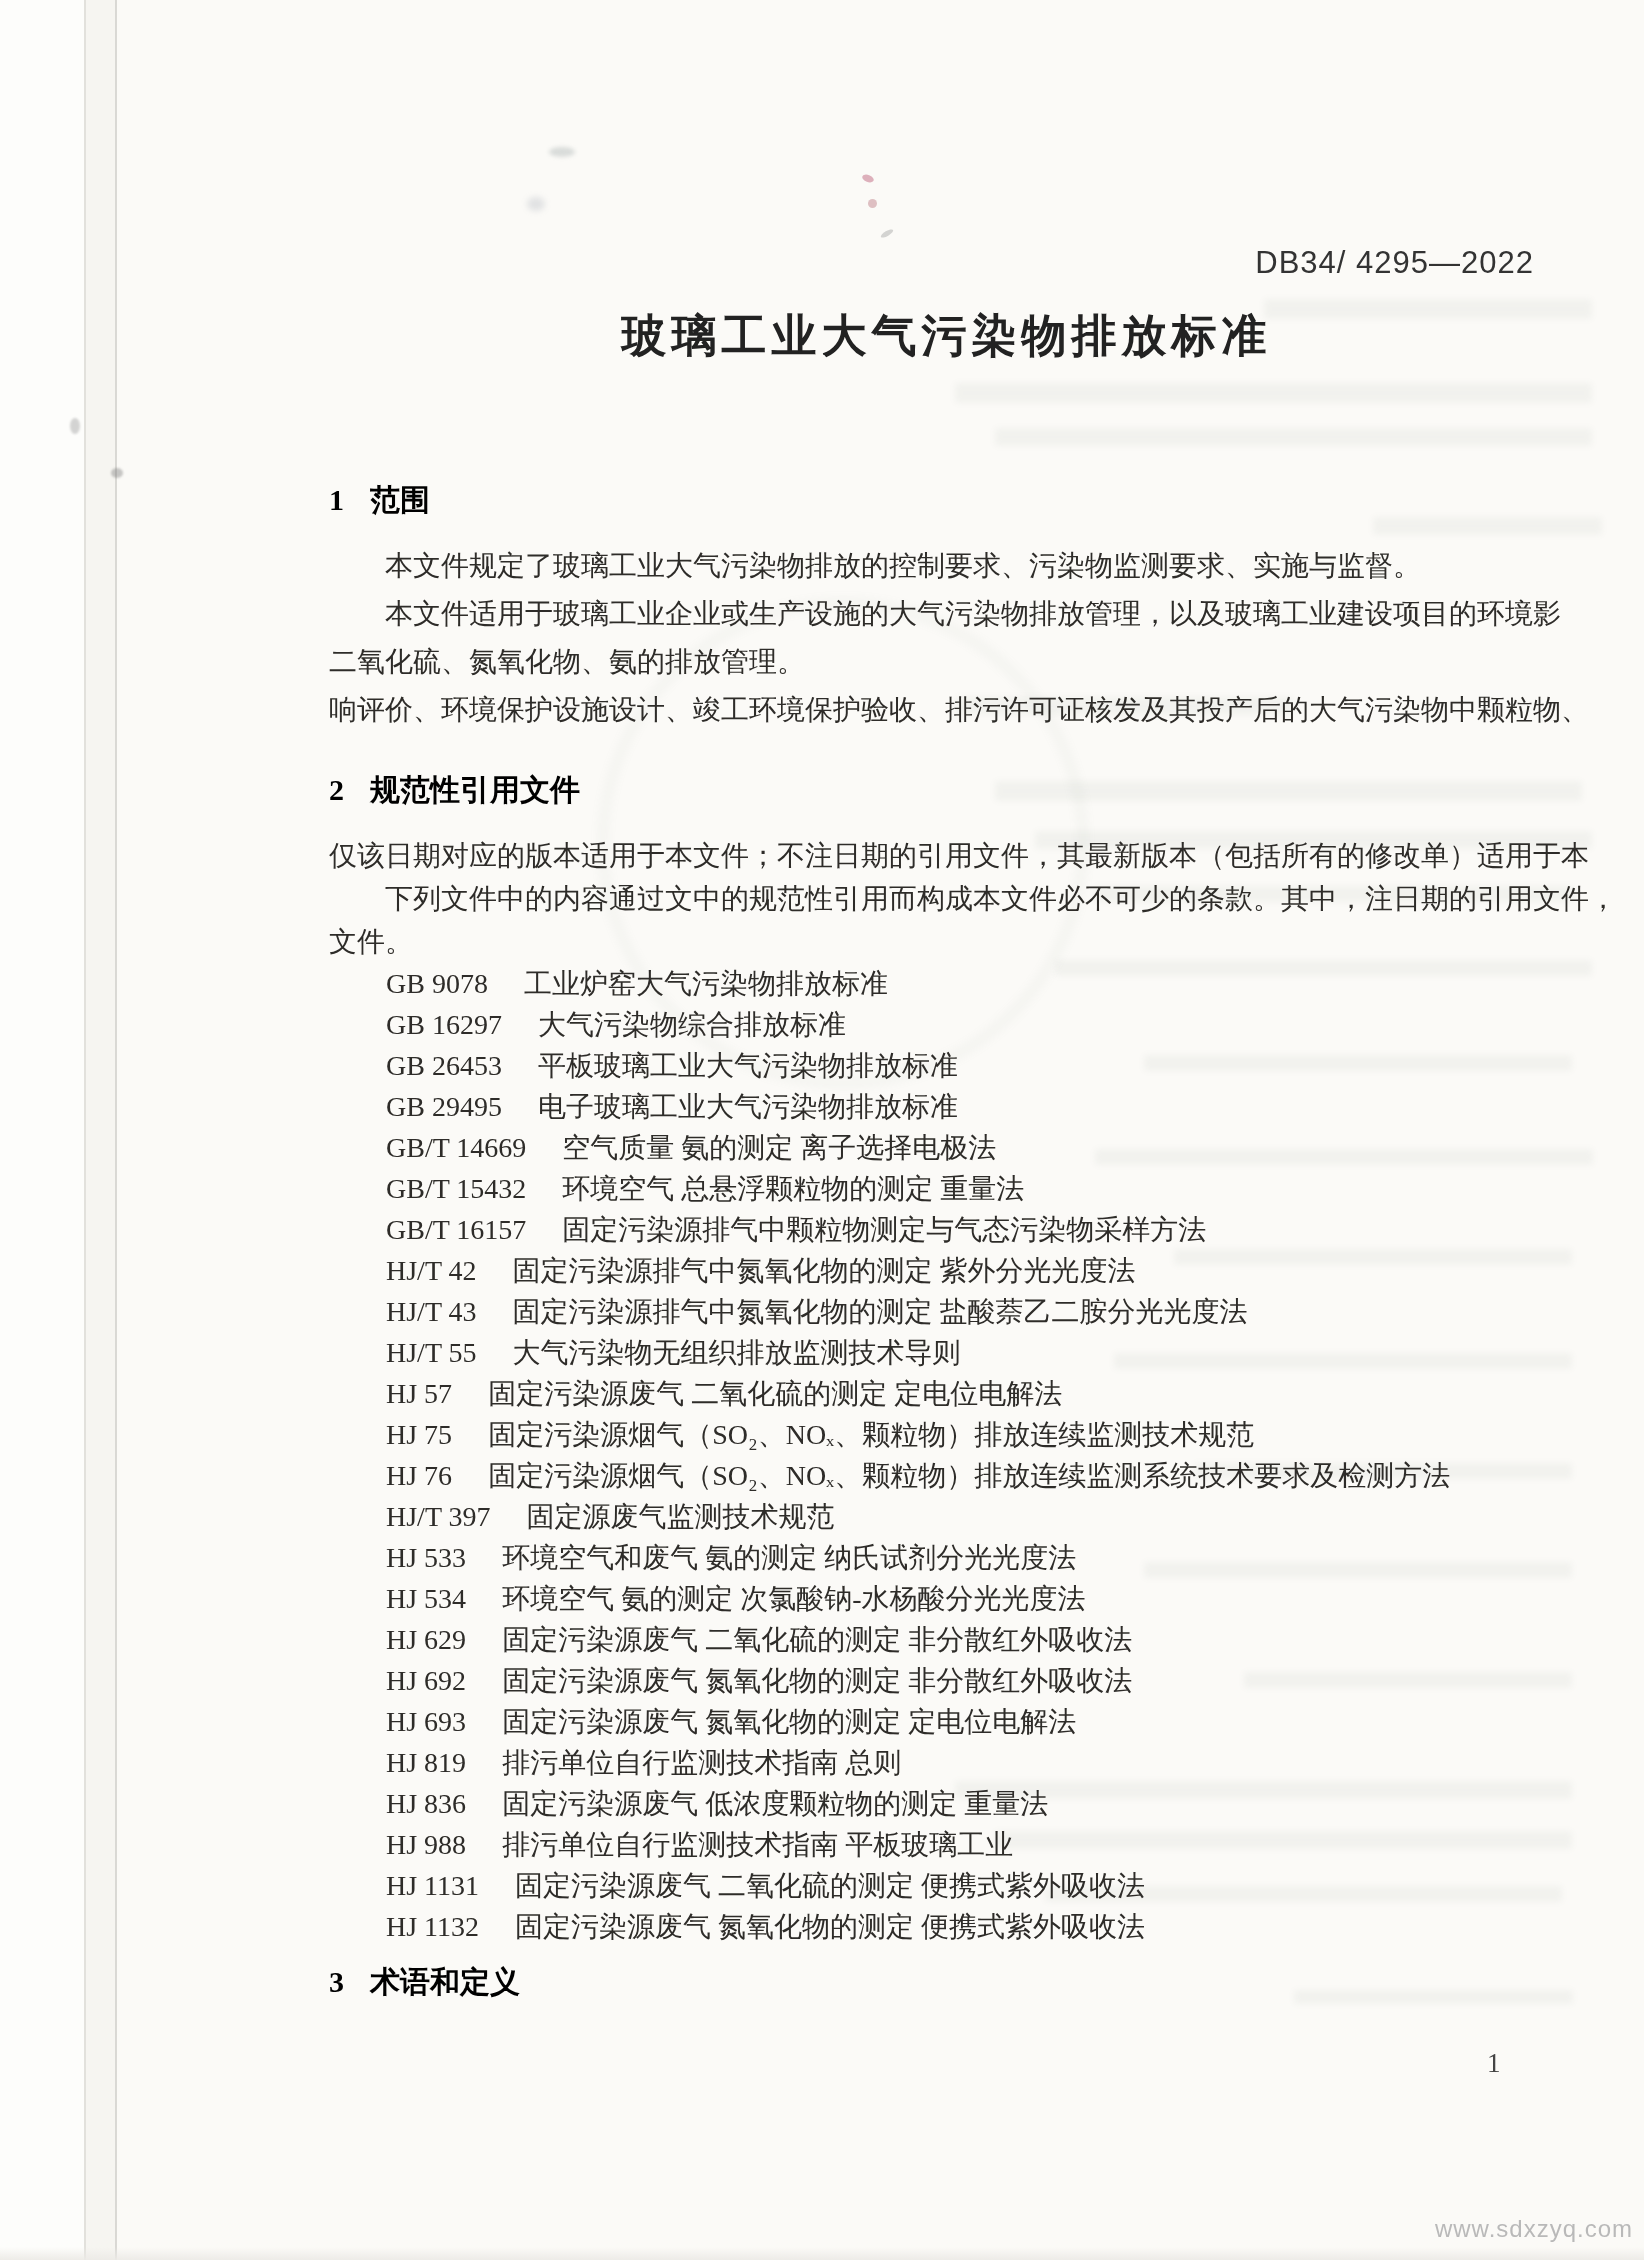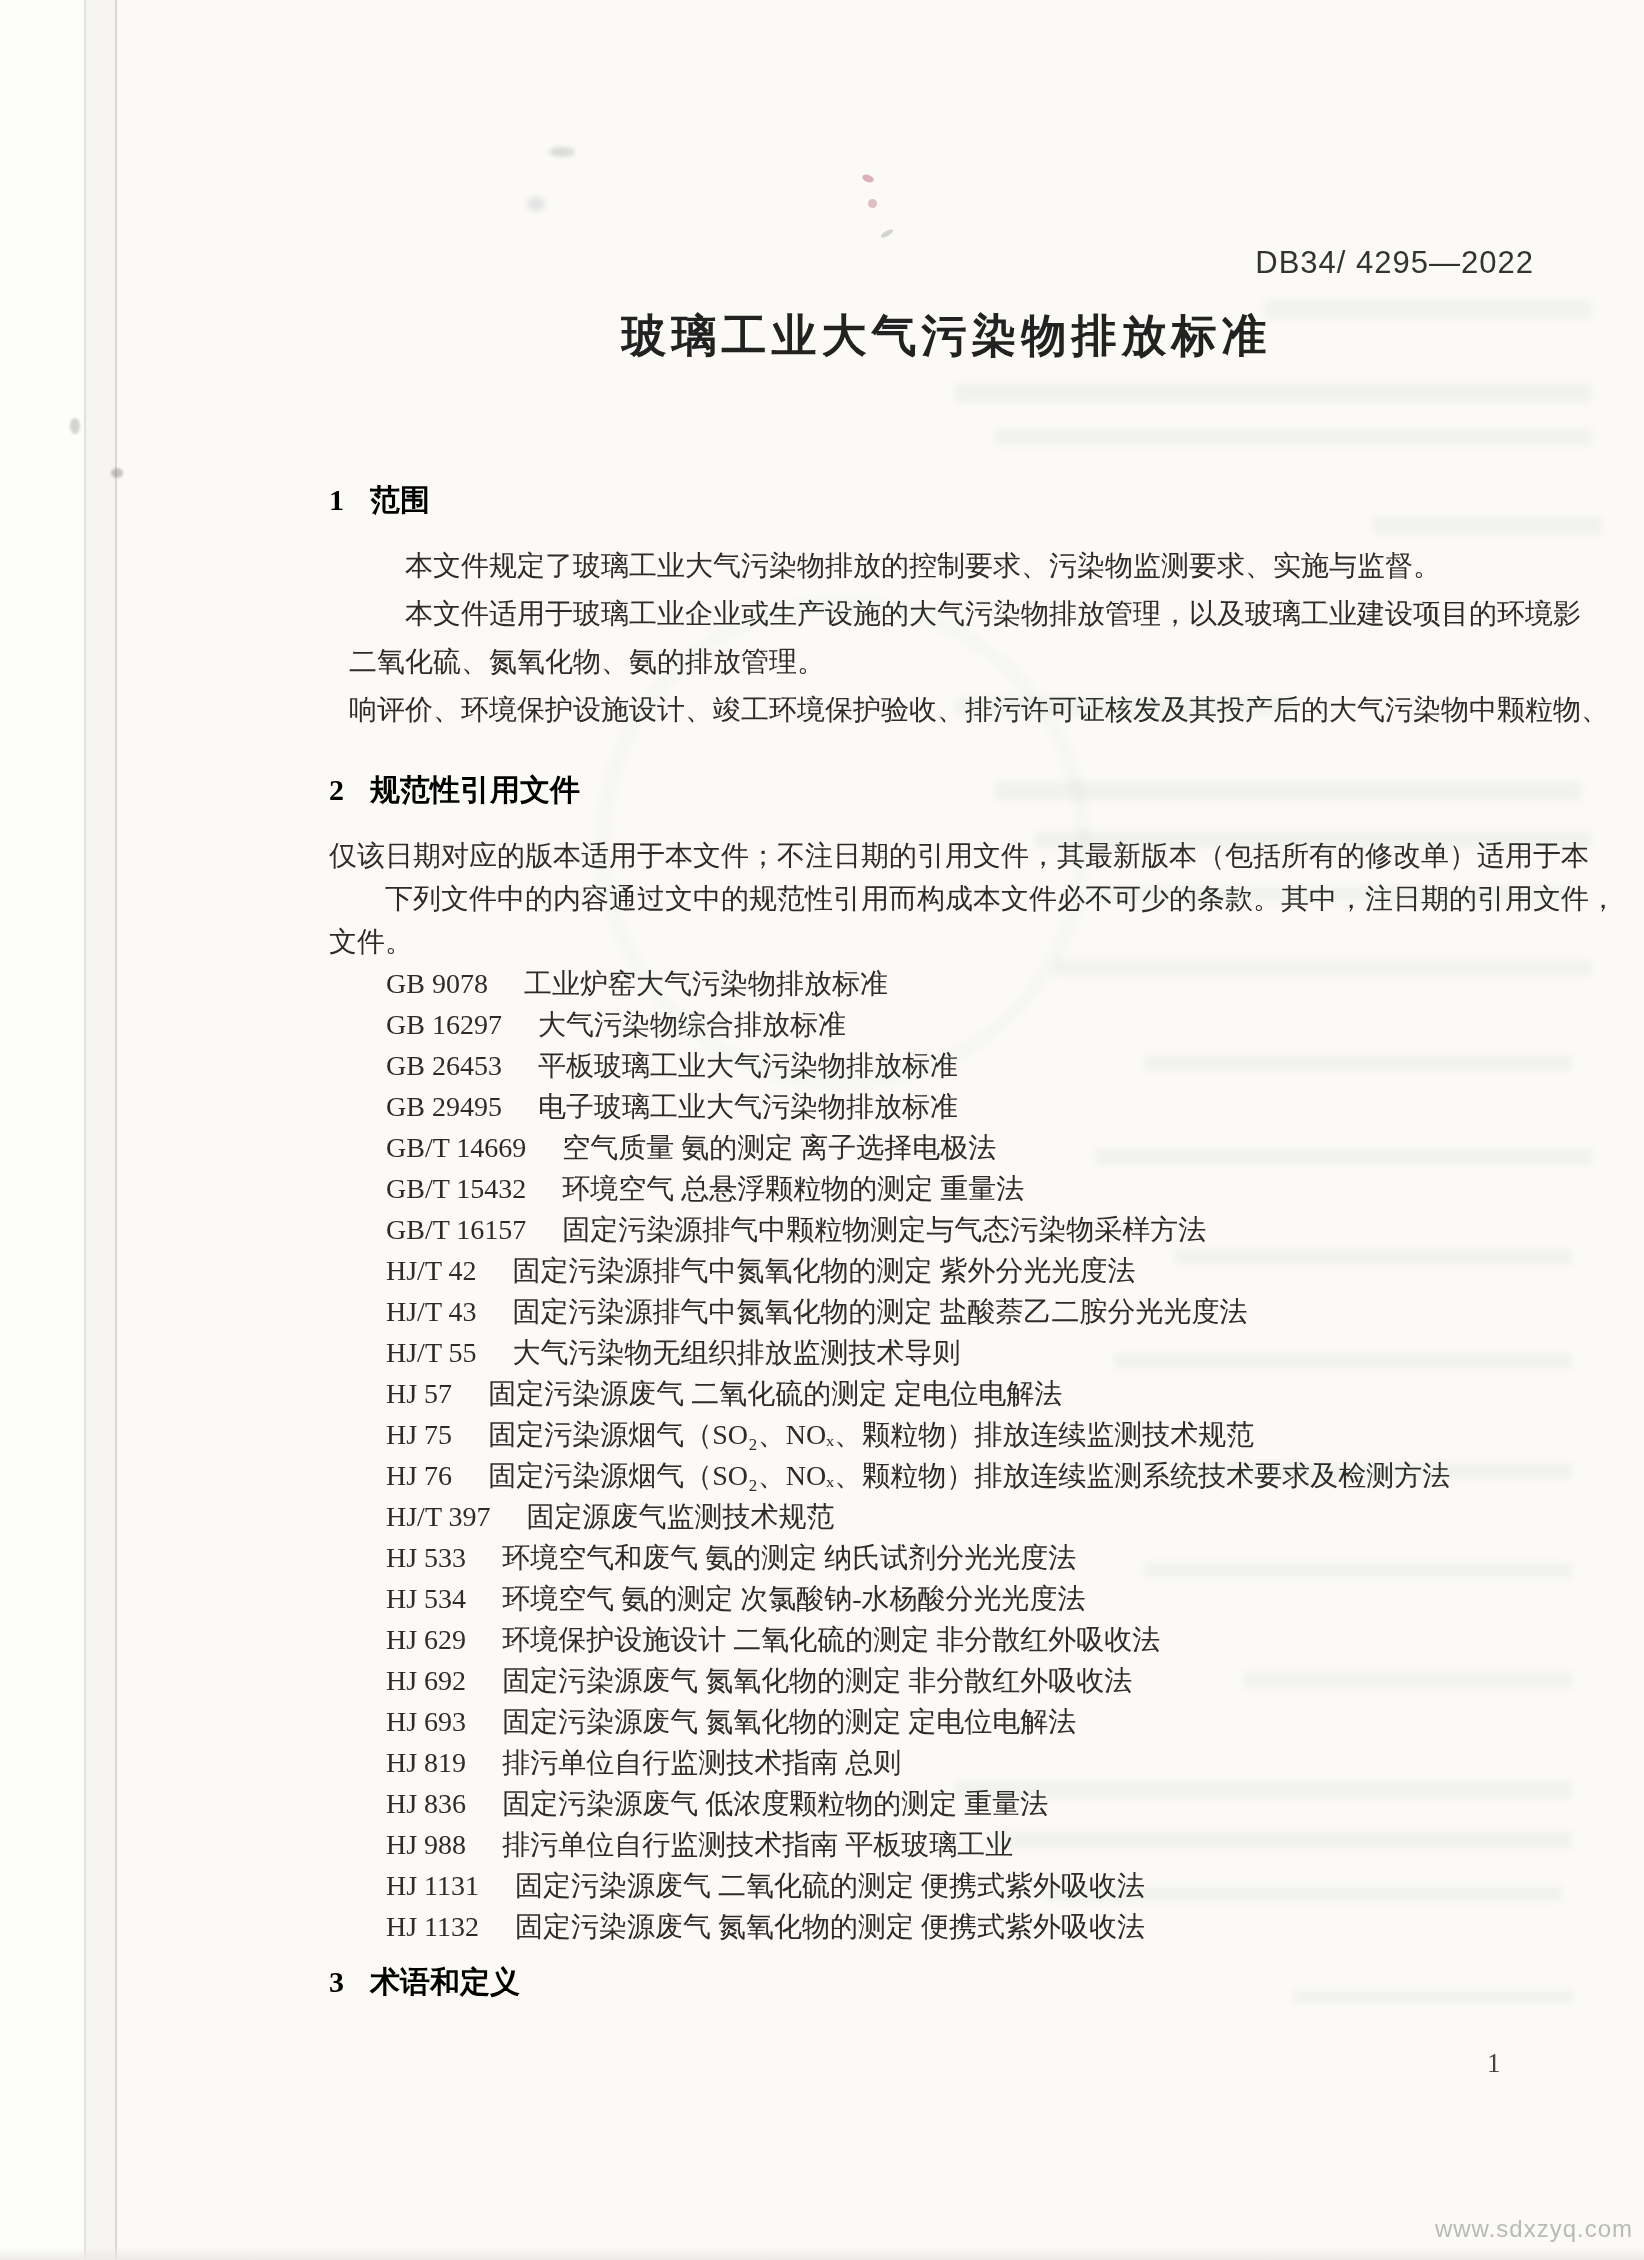--- a/index.html
+++ b/index.html
@@ -49,21 +49,21 @@
   .content{position:absolute;top:480px;left:329px;width:1237px;}
   .sec-heading{
     font-family:Liberation Serif, serif;
     font-weight:bold;font-size:30px;color:#000000;
     height:40px;line-height:40px;
   }
   .sec-num{display:inline-block;margin-right:26px;}
   .h2gap{margin-top:36px;}
   .h3gap{margin-top:15px;}
   .para{font-size:28px;color:#2e2c29;}
-  #s1-lines{margin-top:22px;line-height:48px;margin-left:20px;}
+  #s1-lines{margin-top:22px;line-height:48px;}
   #s2-intro{margin-top:24px;line-height:43px;}
   .tline{white-space:pre;}
   .ref-list{font-size:28px;line-height:41px;color:#2e2c29;}
   .ref-item{white-space:pre;padding-left:57px;}
   .ref-code{display:inline-block;margin-right:36px;}
   .page-number{
     position:absolute;top:2048px;left:1487px;
     font-size:27px;color:#444;font-family:"Liberation Serif",serif;
   }
   .watermark{
@@ -143,21 +143,21 @@
         <div class="ref-item"><span class="ref-code">GB/T 16157</span><span>固定污染源排气中颗粒物测定与气态污染物采样方法</span></div>
         <div class="ref-item"><span class="ref-code">HJ/T 42</span><span>固定污染源排气中氮氧化物的测定 紫外分光光度法</span></div>
         <div class="ref-item"><span class="ref-code">HJ/T 43</span><span>固定污染源排气中氮氧化物的测定 盐酸萘乙二胺分光光度法</span></div>
         <div class="ref-item"><span class="ref-code">HJ/T 55</span><span>大气污染物无组织排放监测技术导则</span></div>
         <div class="ref-item"><span class="ref-code">HJ 57</span><span>固定污染源废气 二氧化硫的测定 定电位电解法</span></div>
         <div class="ref-item"><span class="ref-code">HJ 75</span><span>固定污染源烟气（SO₂、NOₓ、颗粒物）排放连续监测技术规范</span></div>
         <div class="ref-item"><span class="ref-code">HJ 76</span><span>固定污染源烟气（SO₂、NOₓ、颗粒物）排放连续监测系统技术要求及检测方法</span></div>
         <div class="ref-item"><span class="ref-code">HJ/T 397</span><span>固定源废气监测技术规范</span></div>
         <div class="ref-item"><span class="ref-code">HJ 533</span><span>环境空气和废气 氨的测定 纳氏试剂分光光度法</span></div>
         <div class="ref-item"><span class="ref-code">HJ 534</span><span>环境空气 氨的测定 次氯酸钠-水杨酸分光光度法</span></div>
-        <div class="ref-item"><span class="ref-code">HJ 629</span><span>环境保护设施设计 二氧化硫的测定 非分散红外吸收法</span></div>
+        <div class="ref-item"><span class="ref-code">HJ 629</span><span>固定污染源废气 二氧化硫的测定 非分散红外吸收法</span></div>
         <div class="ref-item"><span class="ref-code">HJ 692</span><span>固定污染源废气 氮氧化物的测定 非分散红外吸收法</span></div>
         <div class="ref-item"><span class="ref-code">HJ 693</span><span>固定污染源废气 氮氧化物的测定 定电位电解法</span></div>
         <div class="ref-item"><span class="ref-code">HJ 819</span><span>排污单位自行监测技术指南 总则</span></div>
         <div class="ref-item"><span class="ref-code">HJ 836</span><span>固定污染源废气 低浓度颗粒物的测定 重量法</span></div>
         <div class="ref-item"><span class="ref-code">HJ 988</span><span>排污单位自行监测技术指南 平板玻璃工业</span></div>
         <div class="ref-item"><span class="ref-code">HJ 1131</span><span>固定污染源废气 二氧化硫的测定 便携式紫外吸收法</span></div>
         <div class="ref-item"><span class="ref-code">HJ 1132</span><span>固定污染源废气 氮氧化物的测定 便携式紫外吸收法</span></div>
       </div>
 
     <div class="sec-heading h3gap">

